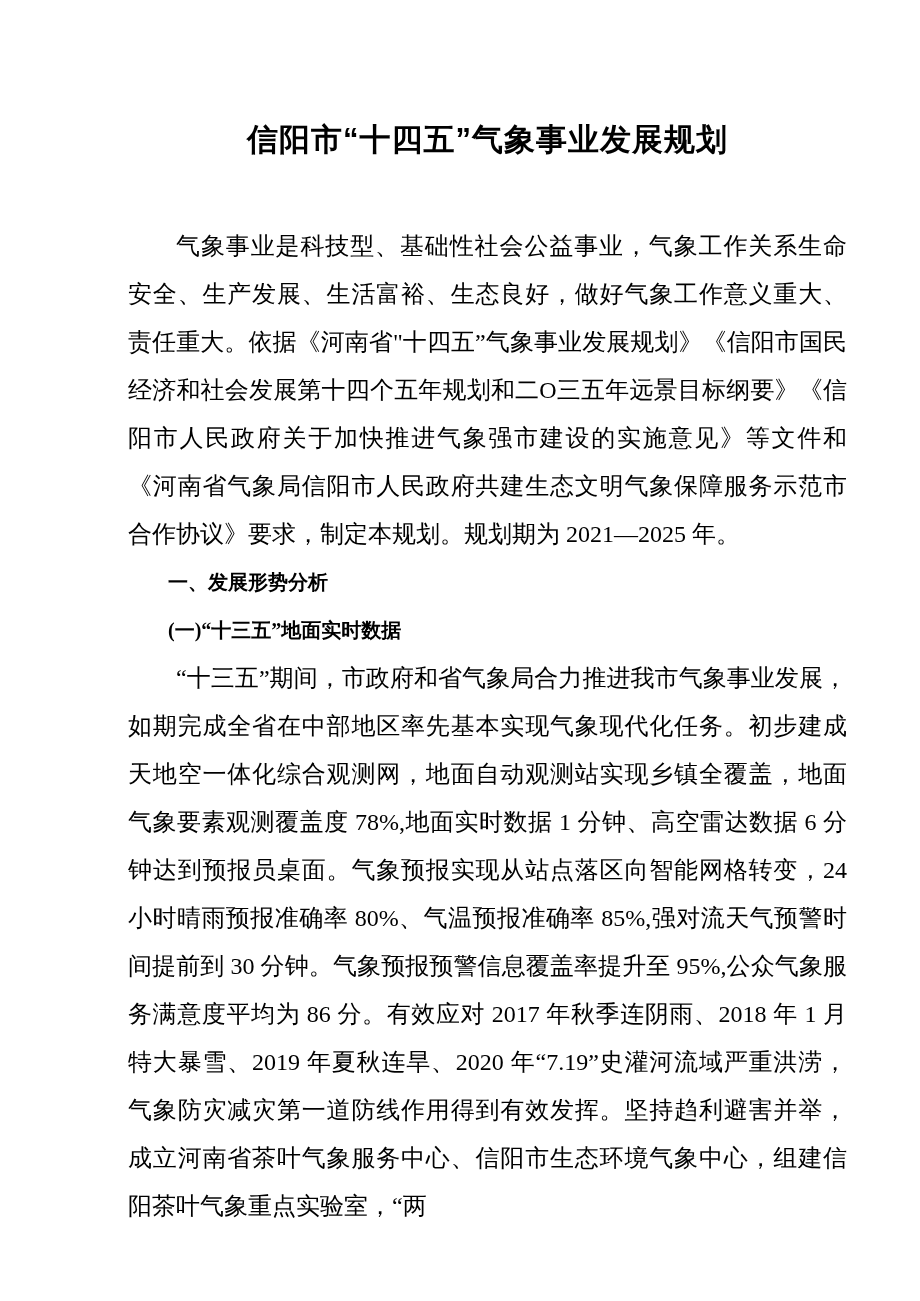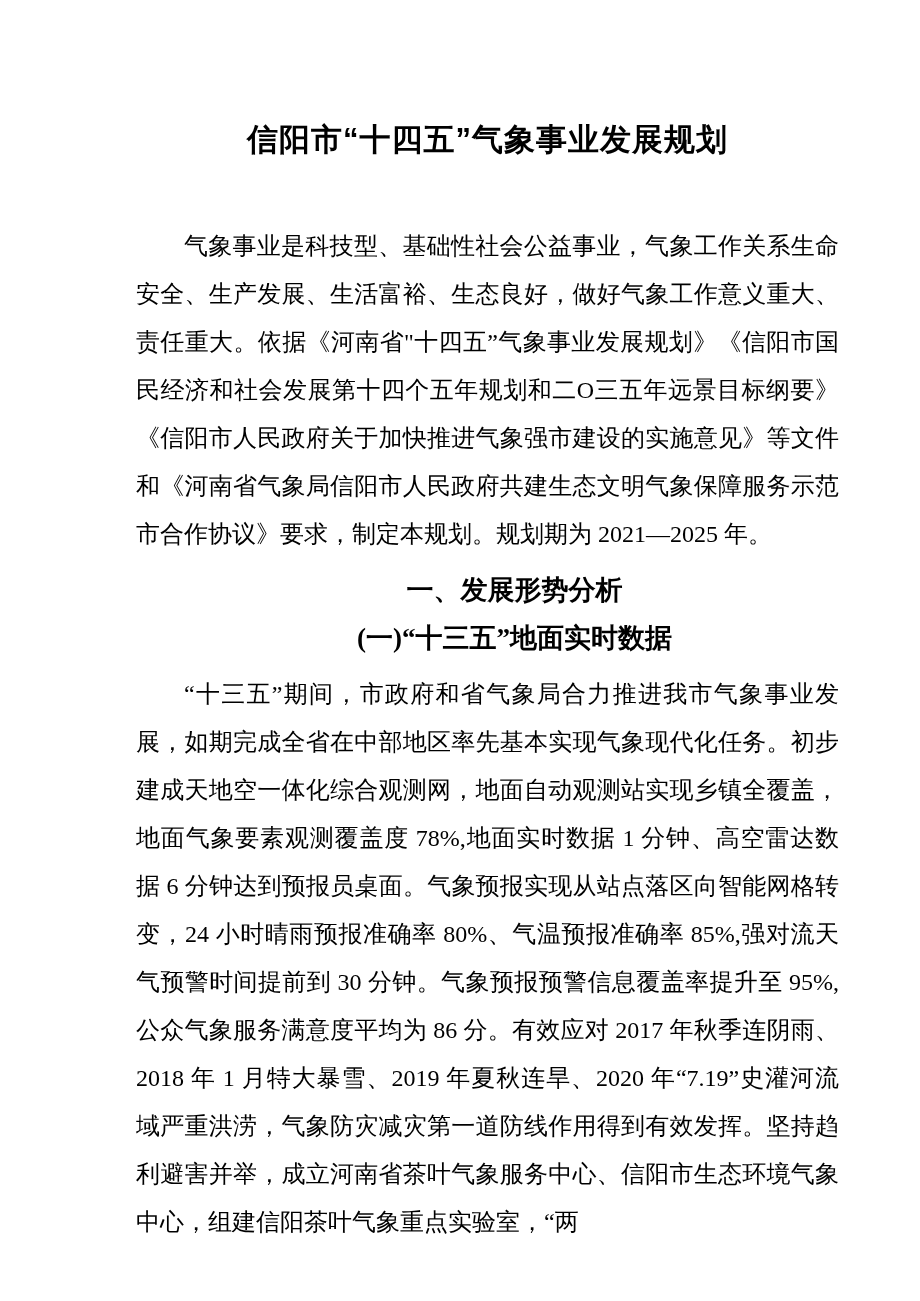--- a/index.html
+++ b/index.html
@@ -29,30 +29,29 @@
     letter-spacing: 1px;
     line-height: 40px;
     margin: 0 0 62px 0;
   }
   .body-paragraph {
     font-size: 24px;
     line-height: 48px;
     text-align: justify;
     text-justify: inter-ideograph;
     text-indent: 2em;
-    margin: 8px;
+    margin: 0;
   }
   .heading-level-1,
   .heading-level-2 {
-    font-size: 27px;
+    font-size: 20px;
     line-height: 48px;
     font-weight: bold;
     text-indent: 2em;
     margin: 0;
-    text-align: center;
   }
 </style>
 </head>
 <body>
 
 <div class="page">
 
   <h1 class="doc-title">信阳市“十四五”气象事业发展规划</h1>
 
   <p class="body-paragraph">气象事业是科技型、基础性社会公益事业，气象工作关系生命安全、生产发展、生活富裕、生态良好，做好气象工作意义重大、责任重大。依据《河南省"十四五”气象事业发展规划》《信阳市国民经济和社会发展第十四个五年规划和二O三五年远景目标纲要》《信阳市人民政府关于加快推进气象强市建设的实施意见》等文件和《河南省气象局信阳市人民政府共建生态文明气象保障服务示范市合作协议》要求，制定本规划。规划期为 2021—2025 年。</p>

